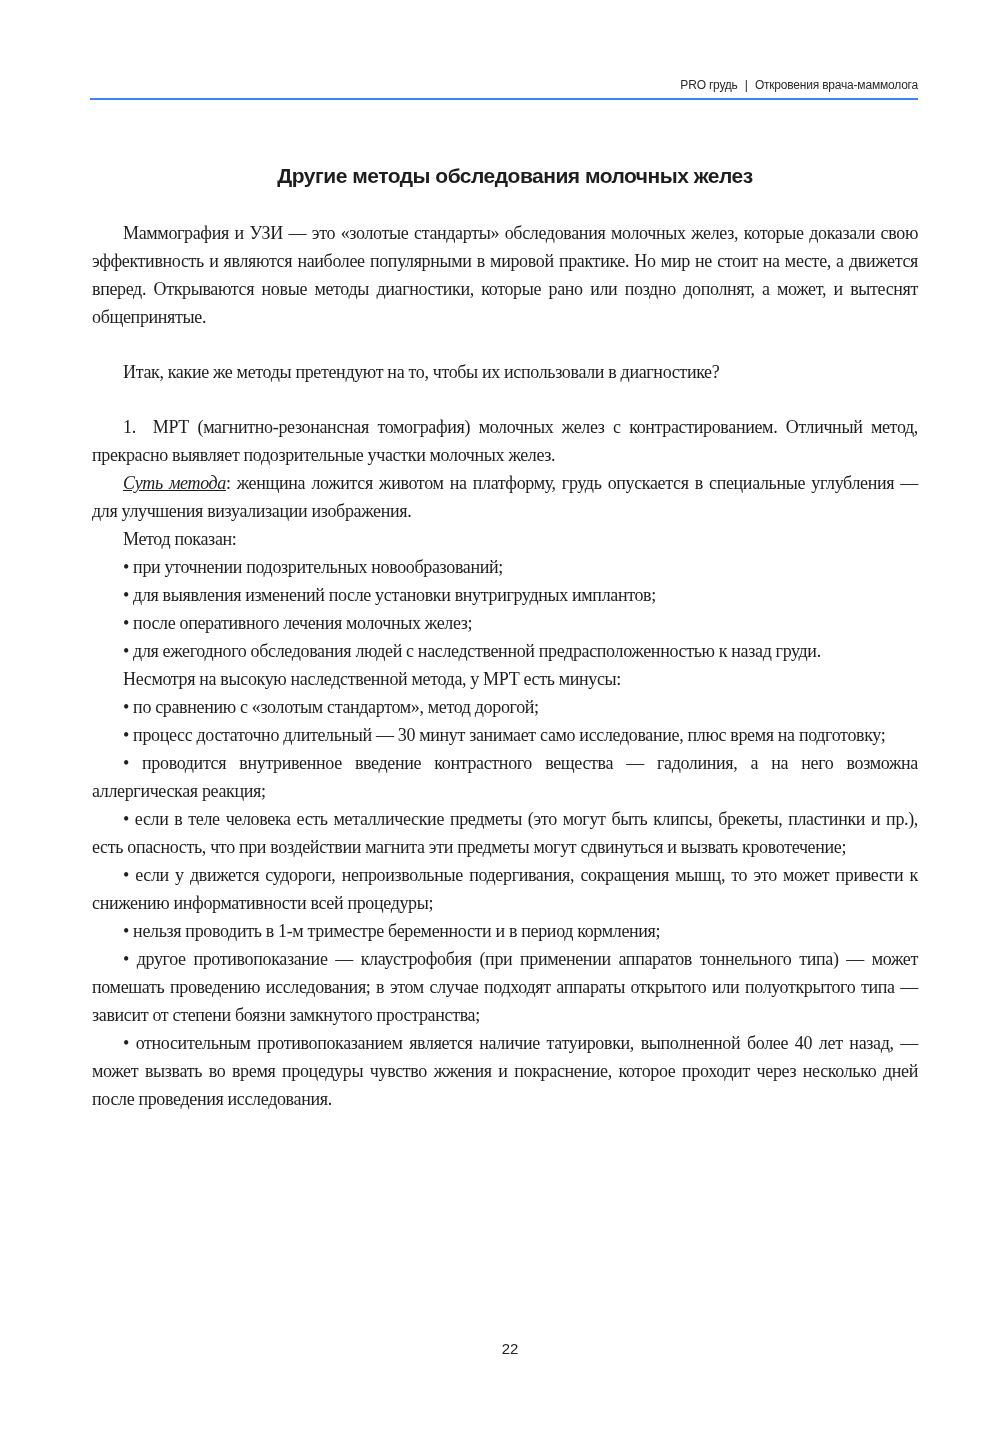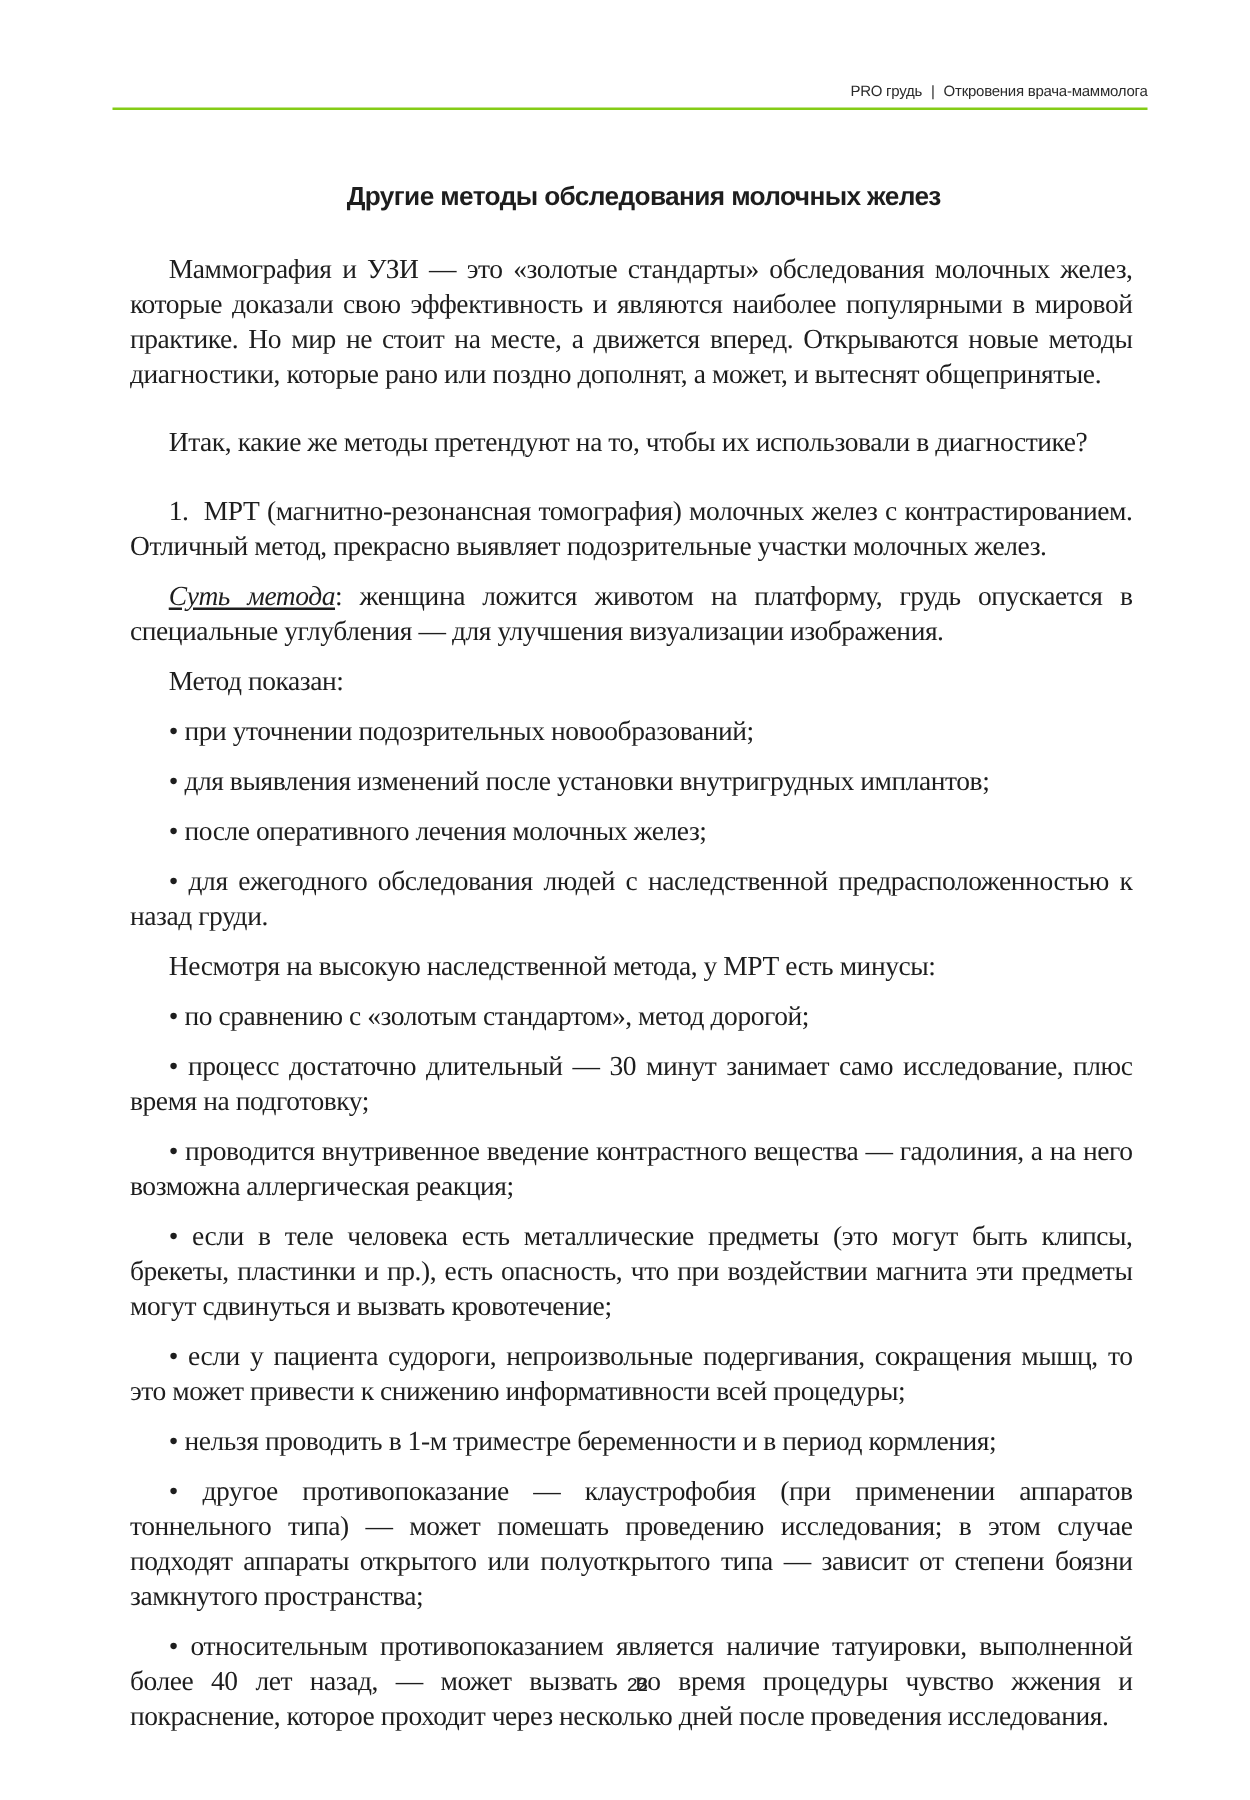--- a/index.html
+++ b/index.html
@@ -12,50 +12,50 @@
       height: 1440px;
       position: relative;
       overflow: hidden;
       color: #1e1e1e;
       font-family: "Liberation Serif", "DejaVu Serif", serif;
     }
     .running-header {
       position: absolute;
       left: 90px;
       right: 82px;
-      top: 60px;
+      top: 72px;
       height: 26px;
-      border-bottom: 2px solid #84cc16;
+      border-bottom: 2px solid #3b82f6;
       text-align: right;
       font-family: "Liberation Sans", "DejaVu Sans", sans-serif;
       font-size: 12px;
       line-height: 26px;
       color: #2a2a2a;
       letter-spacing: -0.2px;
     }
     .running-header .sep { padding: 0 4px; }
     .content {
       position: absolute;
       left: 92px;
       width: 826px;
-      top: 138px;
+      top: 156px;
     }
     h1 {
       margin: 0 0 23px 0;
       font-family: "Liberation Sans", "DejaVu Sans", sans-serif;
       font-size: 21px;
       font-weight: bold;
       text-align: center;
       letter-spacing: -0.5px;
       line-height: 40px;
       padding-left: 20px;
     }
     p {
-      margin: 12px;
-      font-size: 22px;
+      margin: 0;
+      font-size: 18px;
       line-height: 28px;
       text-align: justify;
       text-indent: 31px;
       letter-spacing: -0.35px;
     }
     .gap-lg { margin-top: 27px; }
     .gap-md { margin-top: 27px; }
     .bullet { margin-top: 0; }
     .italic { font-style: italic; text-decoration: underline; }
     .bold { font-weight: normal; }
@@ -100,19 +100,19 @@
   <p class="bullet">• при уточнении подозрительных новообразований;</p>
   <p class="bullet">• для выявления изменений после установки внутригрудных имплантов;</p>
   <p class="bullet">• после оперативного лечения молочных желез;</p>
   <p class="bullet">• для ежегодного обследования людей с наследственной предрасположенностью к назад груди.</p>
 
   <p>Несмотря на высокую наследственной метода, у МРТ есть минусы:</p>
   <p class="bullet">• по сравнению с «золотым стандартом», метод дорогой;</p>
   <p class="bullet">• процесс достаточно длительный — 30 минут занимает само исследование, плюс время на подготовку;</p>
   <p class="bullet">• проводится внутривенное введение контрастного вещества — гадолиния, а на него возможна аллергическая реакция;</p>
   <p class="bullet">• если в теле человека есть металлические предметы (это могут быть клипсы, брекеты, пластинки и пр.), есть опасность, что при воздействии магнита эти предметы могут сдвинуться и вызвать кровотечение;</p>
-  <p class="bullet">• если у пациента судороги, непроизвольные подергивания, сокращения мышц, то это может привести к снижению информативности всей процедуры;</p>
+  <p class="bullet">• если у движется судороги, непроизвольные подергивания, сокращения мышц, то это может привести к снижению информативности всей процедуры;</p>
   <p class="bullet">• нельзя проводить в 1-м триместре беременности и в период кормления;</p>
   <p class="bullet">• другое противопоказание — клаустрофобия (при применении аппаратов тоннельного типа) — может помешать проведению исследования; в этом случае подходят аппараты открытого или полуоткрытого типа — зависит от степени боязни замкнутого пространства;</p>
   <p class="bullet">• относительным противопоказанием является наличие татуировки, выполненной более 40 лет назад, — может вызвать во время процедуры чувство жжения и покраснение, которое проходит через несколько дней после проведения исследования.</p>
 </div>
 
 <div class="page-number">22</div>
 
 </body></html>

